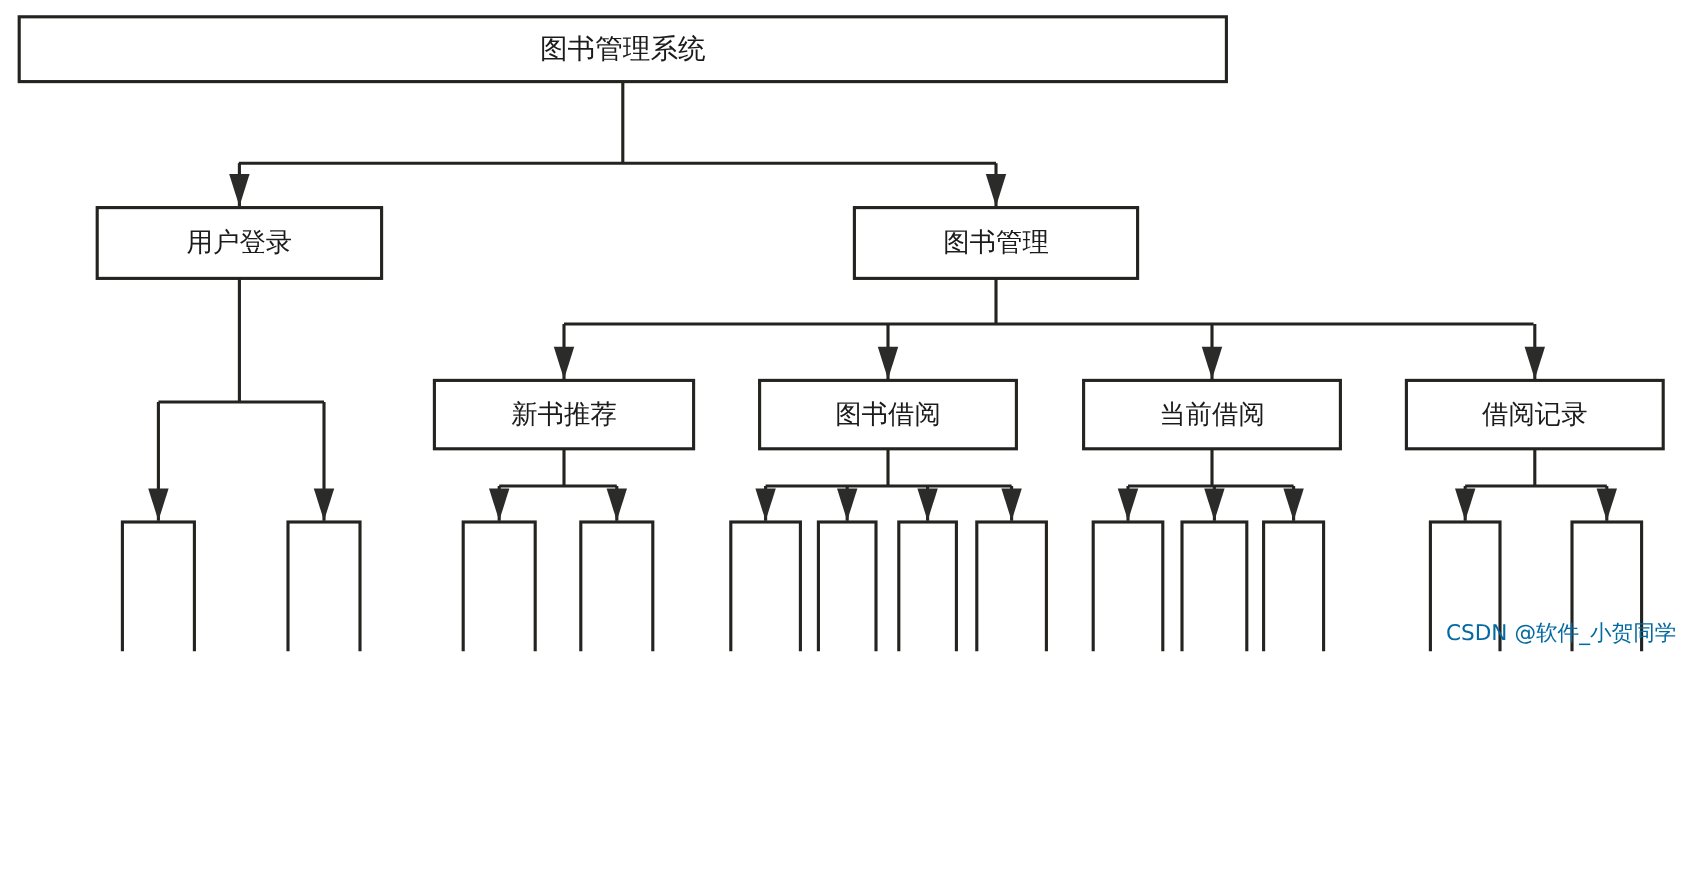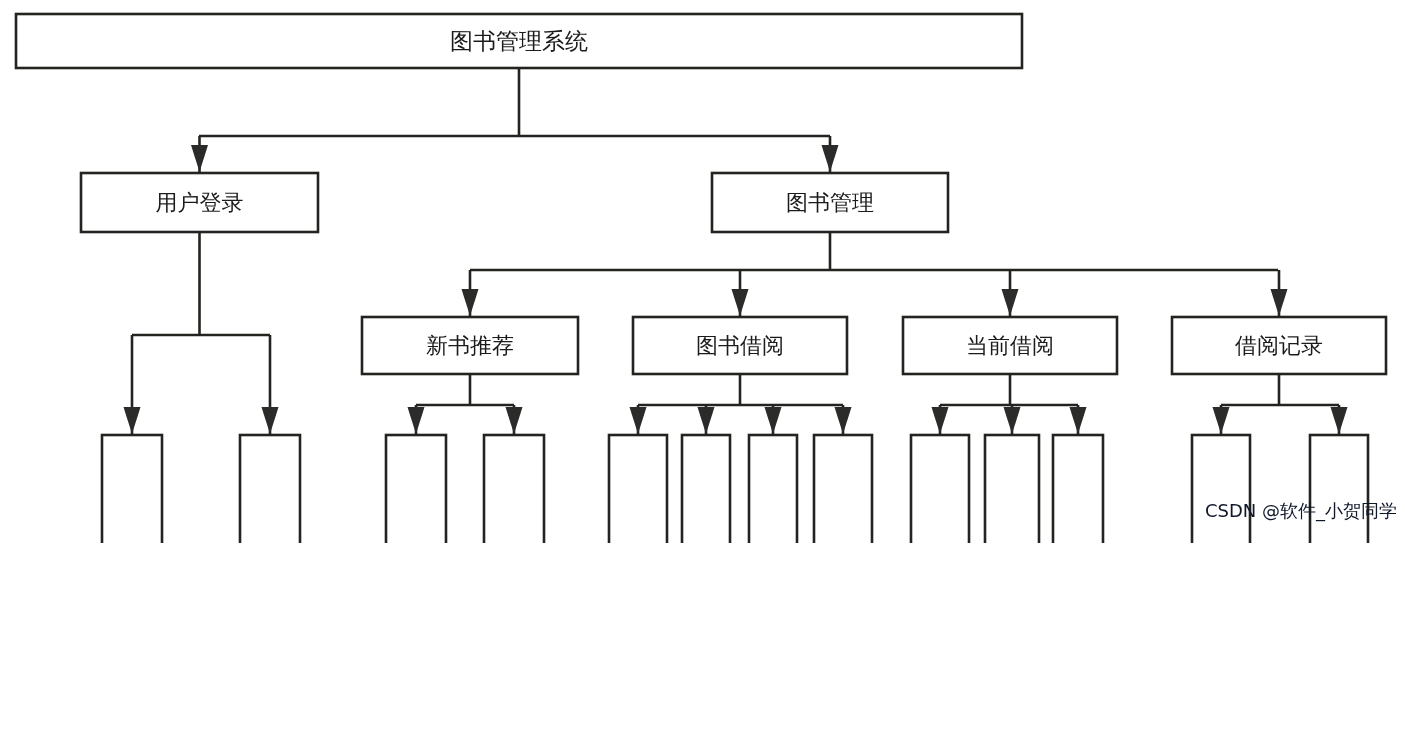--- a/index.html
+++ b/index.html
@@ -62,24 +62,24 @@
     line-height: 1.04;
     color: #1b1b1b;
     letter-spacing: 3px;
     text-align: center;
     white-space: nowrap;
     pointer-events: none;
   }
   .watermark {
     position: absolute;
     right: 8px;
-    bottom: 20px;
+    bottom: 4px;
     font-family: "DejaVu Sans", "Liberation Sans", sans-serif;
     font-size: 18px;
-    color: #0f172a;
+    color: #0369a1;
     white-space: nowrap;
     margin-left: 28px;
   }
 </style>
 </head>
 <body>
 
 <div id="stage">
 
   <svg id="diagram-svg" viewBox="0 0 1405 747">

